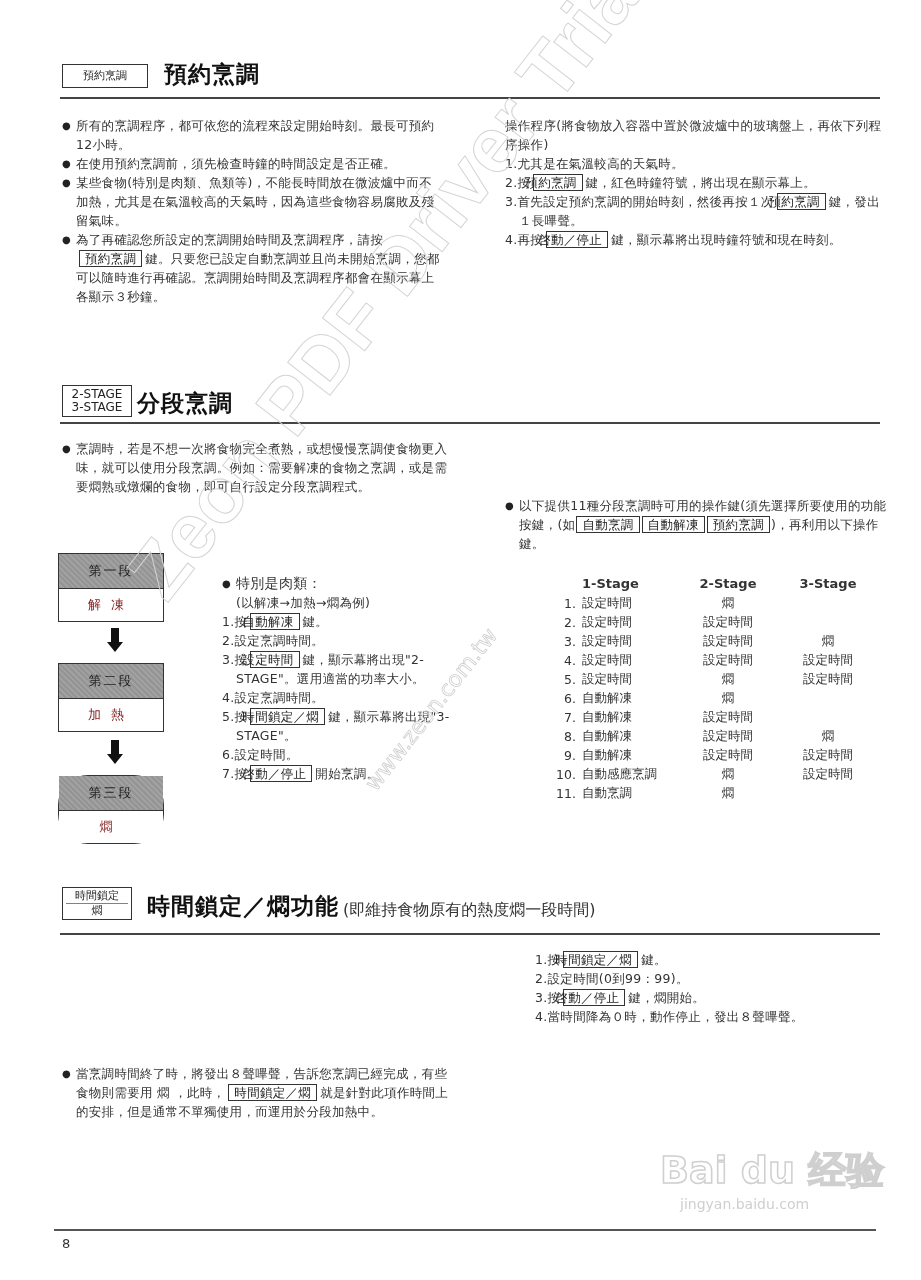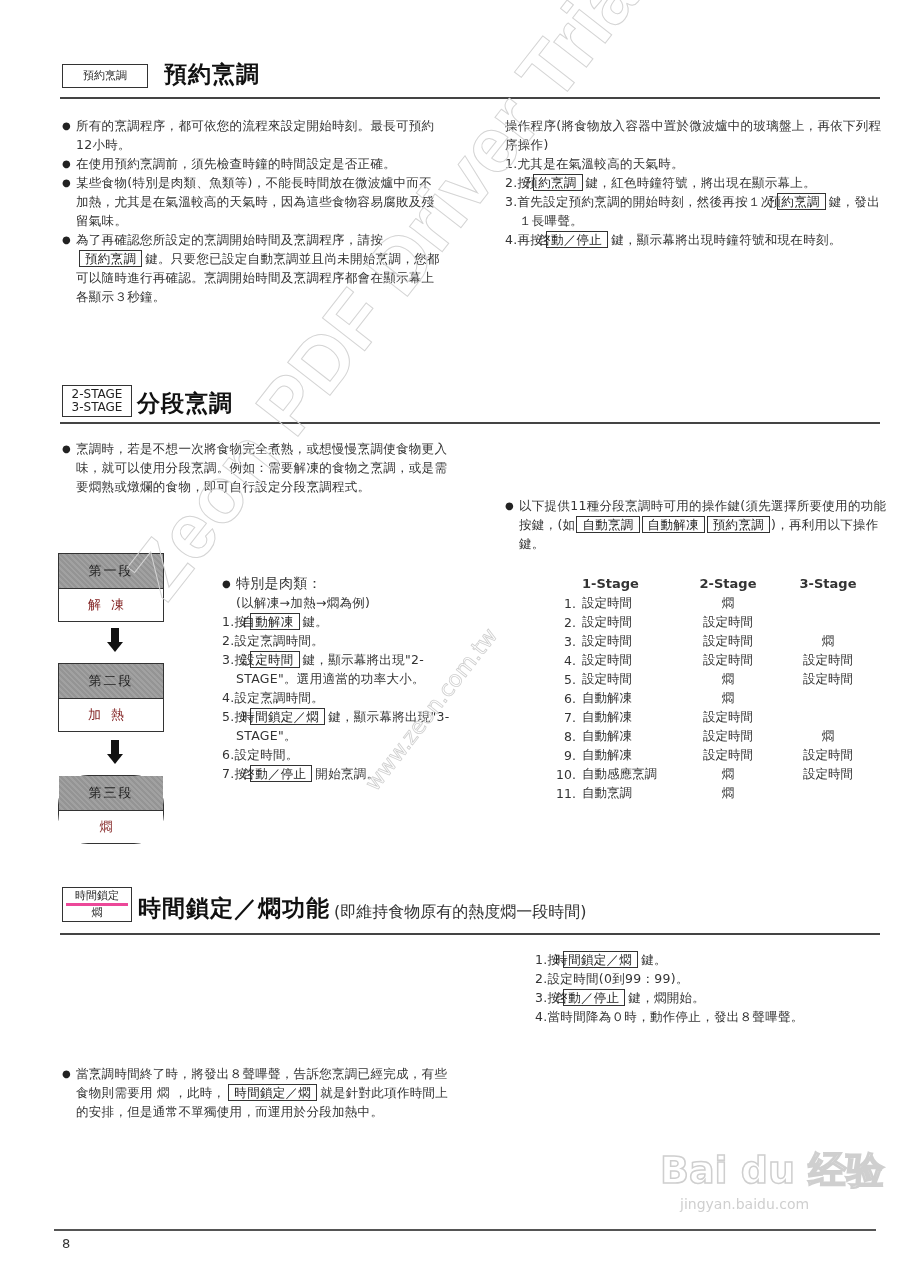--- a/index.html
+++ b/index.html
@@ -200,24 +200,24 @@
         <td class="c0">11.</td>
         <td class="c1">自動烹調</td>
         <td class="c2">燜</td>
         <td class="c3"></td>
       </tr>
   </tbody>
 </table>
 
 <div class="sec-head" style="top:887px;">
   <div class="head-box" style="padding:1px 3px; font-size:11px; line-height:14px; width:62px;">
-    <div style="border-bottom:3px solid #ec4899;">時間鎖定</div>
+    <div style="border-bottom:1px solid #ec4899;">時間鎖定</div>
     <div>燜</div>
   </div>
-  <div class="head-title" style="margin-left:6px;">時間鎖定／燜功能</div>
+  <div class="head-title" style="margin-left:15px;">時間鎖定／燜功能</div>
   <div class="head-sub">(即維持食物原有的熱度燜一段時間)</div>
 </div>
 <div class="rule" style="top:933px; width:820px;"></div>
 
 <div class="abs txt bul" style="left:62px; top:950px; width:382px;">
   <span>當烹調時間終了時，將發出８聲嗶聲，告訴您烹調已經完成，有些食物則需要用 燜 ，此時，</span><span class="key">時間鎖定／燜</span><span>就是針對此項作時間上的安排，但是通常不單獨使用，而運用於分段加熱中。</span>
 </div>
 
 <div class="abs txt ol" style="left:535px; top:950px; width:350px;">
   <div class="li"><span>1.</span><span>按</span><span class="key">時間鎖定／燜</span><span>鍵。</span></div>

